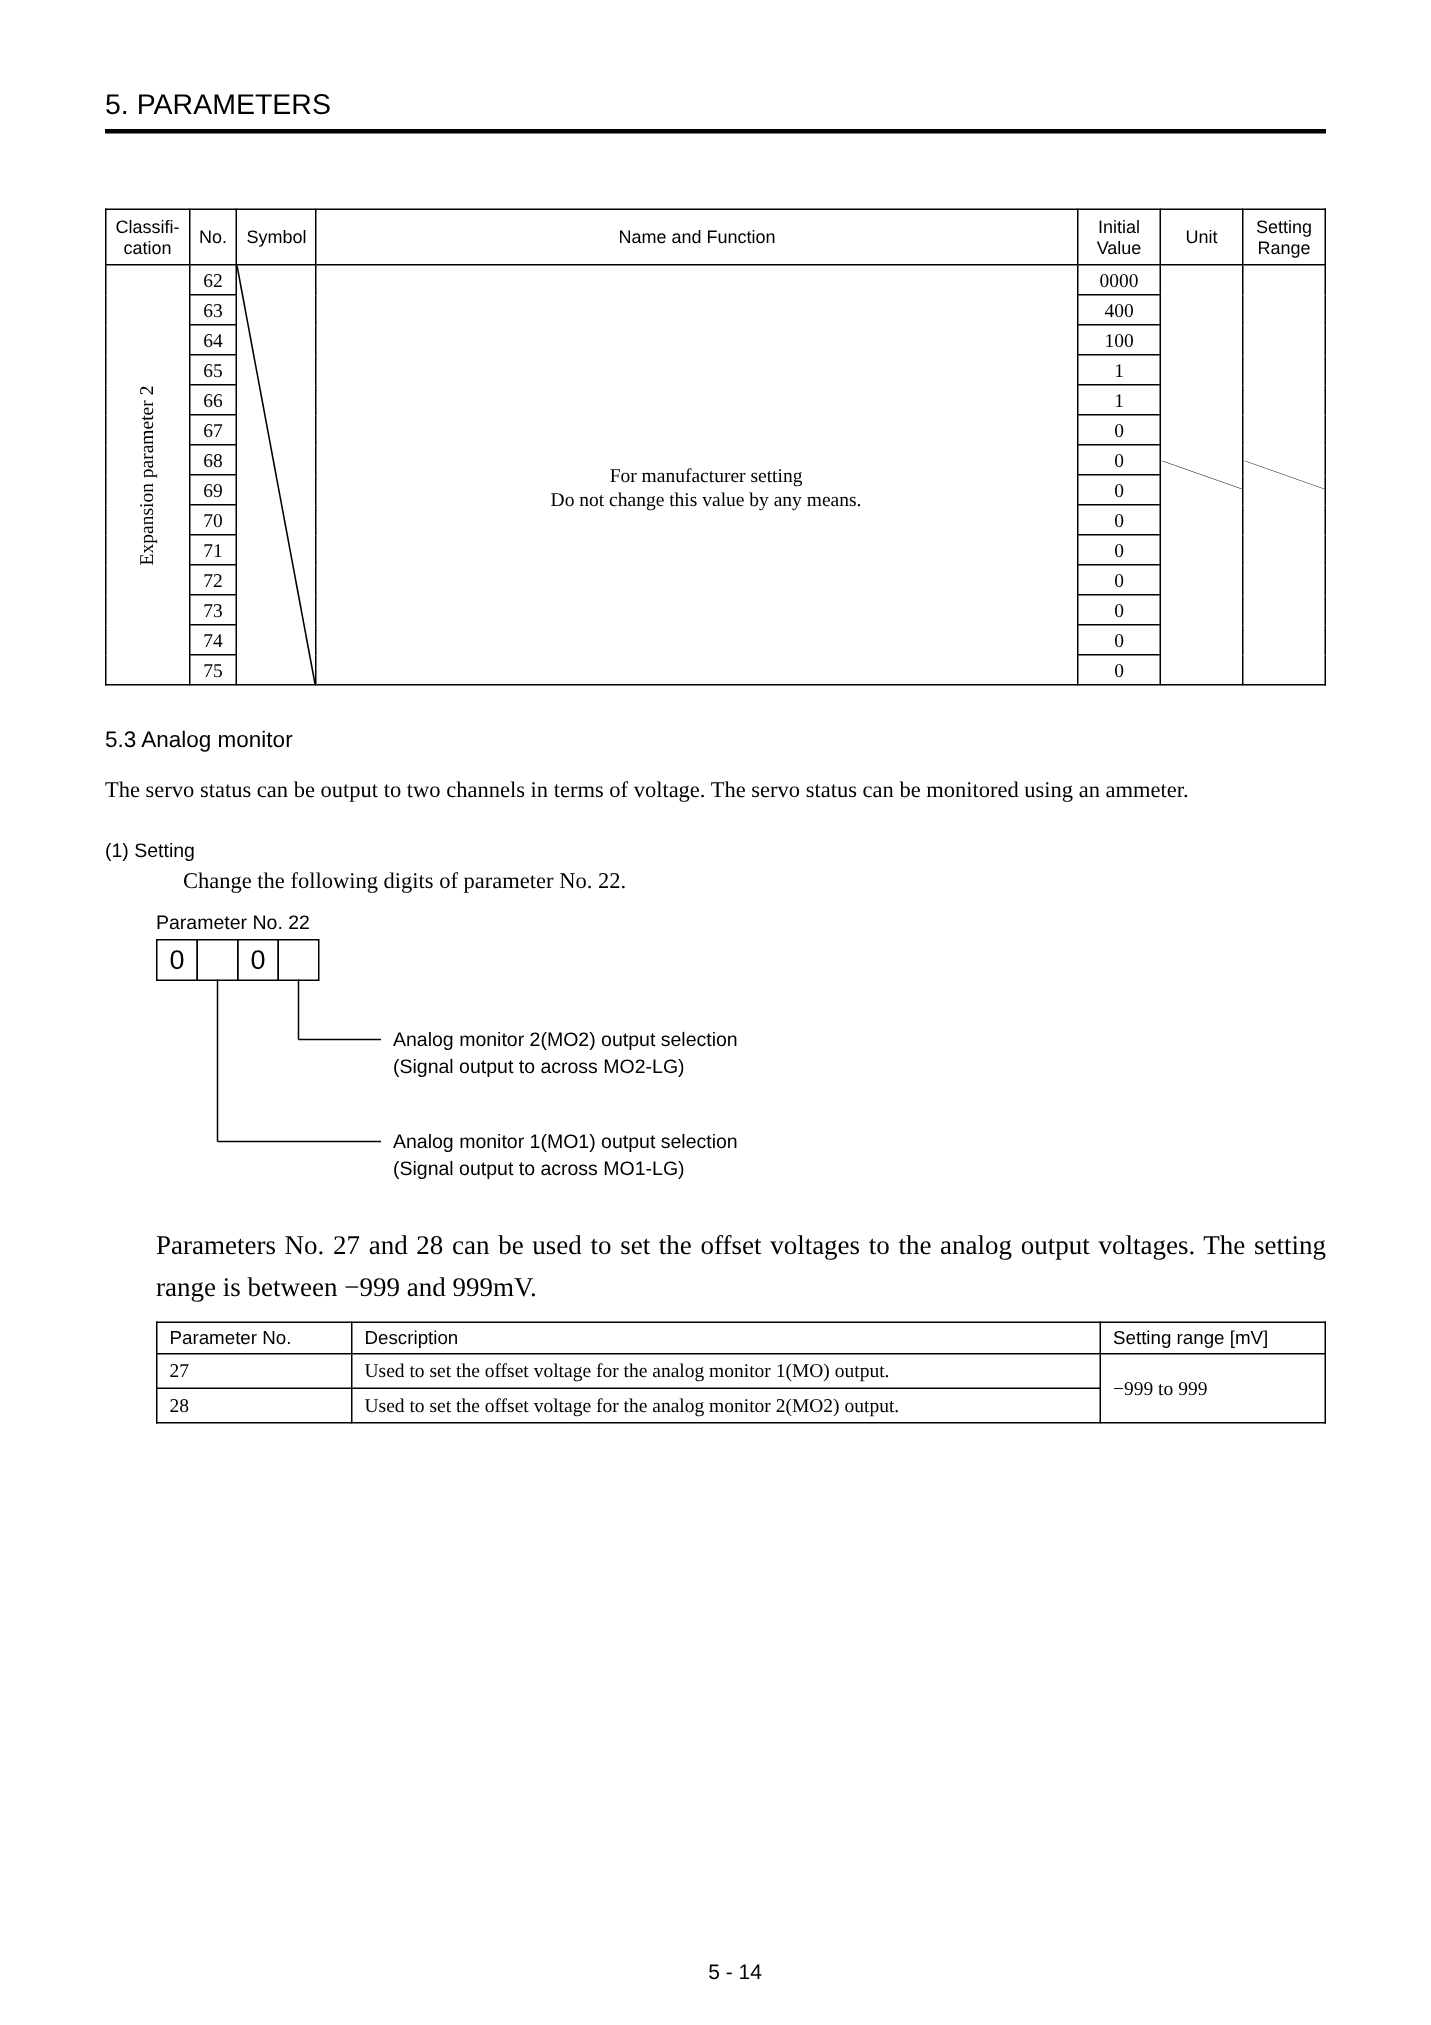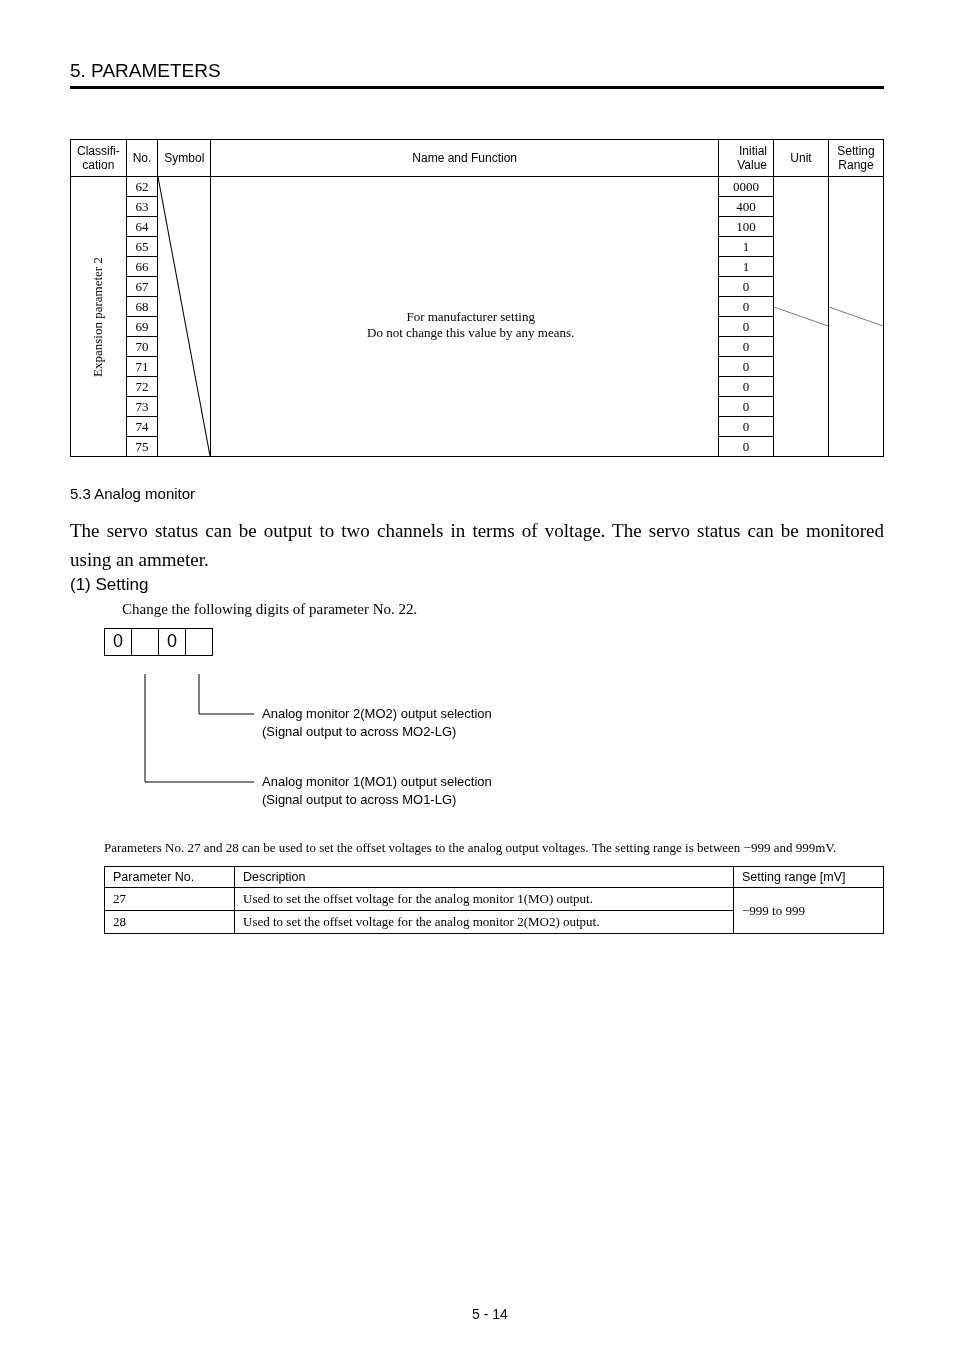--- a/index.html
+++ b/index.html
@@ -89,27 +89,28 @@
       font-size: 13px;
     }
 
     .sub-heading {
       font-family: Arial, sans-serif;
       font-size: 15px;
       margin-top: 28px;
       margin-bottom: 14px;
     }
     .body-text {
-      font-size: 19px;
+      font-size: 15px;
       line-height: 1.55;
       text-align: justify;
+      margin-bottom: 20px;
     }
     .sub-heading2 {
       font-family: Arial, sans-serif;
-      font-size: 17px;
+      font-size: 13px;
       margin-bottom: 6px;
     }
     .indent1 {
       margin-left: 52px;
       font-size: 15px;
       margin-bottom: 10px;
     }
 
     
     .param-diagram {
@@ -144,21 +145,21 @@
       left: 0;
       top: 46px;
       overflow: visible;
     }
     .diag-label {
       font-family: Arial, sans-serif;
       font-size: 13px;
     }
 
     .body-text2 {
-      font-size: 13px;
+      font-size: 18px;
       line-height: 1.55;
       margin-left: 34px;
       text-align: justify;
       margin-bottom: 8px;
     }
 
     
     .table2-wrap {
       margin-left: 34px;
     }
@@ -202,21 +203,21 @@
 <hr class="title-rule">
 
 <table class="table1">
   <thead>
     <tr>
       <th class="th-classification" style="white-space:pre-line;">Classifi-
 cation</th>
       <th class="th-no">No.</th>
       <th class="th-symbol">Symbol</th>
       <th class="th-name">Name and Function</th>
-      <th class="th-initial" style="white-space:pre-line;text-align:right;">Initial
+      <th class="th-initial" style="white-space:pre-line;">Initial
 Value</th>
       <th class="th-unit">Unit</th>
       <th class="th-range" style="white-space:pre-line;">Setting
 Range</th>
     </tr>
   </thead>
   <tbody id="t1-body">
   <tr>
         <td rowspan="14" class="classification-cell">
           <div class="classification-label">Expansion parameter 2</div>
@@ -298,20 +299,21 @@
     </tbody>
 </table>
 
 <div class="sub-heading">5.3 Analog monitor</div>
 <div class="body-text">The servo status can be output to two channels in terms of voltage. The servo status can be monitored using an ammeter.</div>
 
 <div class="sub-heading2">(1) Setting</div>
 <div class="indent1">Change the following digits of parameter No. 22.</div>
 
 <div class="param-diagram">
+  <div class="param-title">Parameter No. 22</div>
   <div class="box-row">
     <div class="pbox">0</div>
     <div class="pbox"></div>
     <div class="pbox">0</div>
     <div class="pbox"></div>
   </div>
   <svg class="diagram-svg" width="500" height="160">
 
     <line x1="41" y1="0" x2="41" y2="108" stroke="#000" stroke-width="1"></line>
     <line x1="95" y1="0" x2="95" y2="40" stroke="#000" stroke-width="1"></line>

